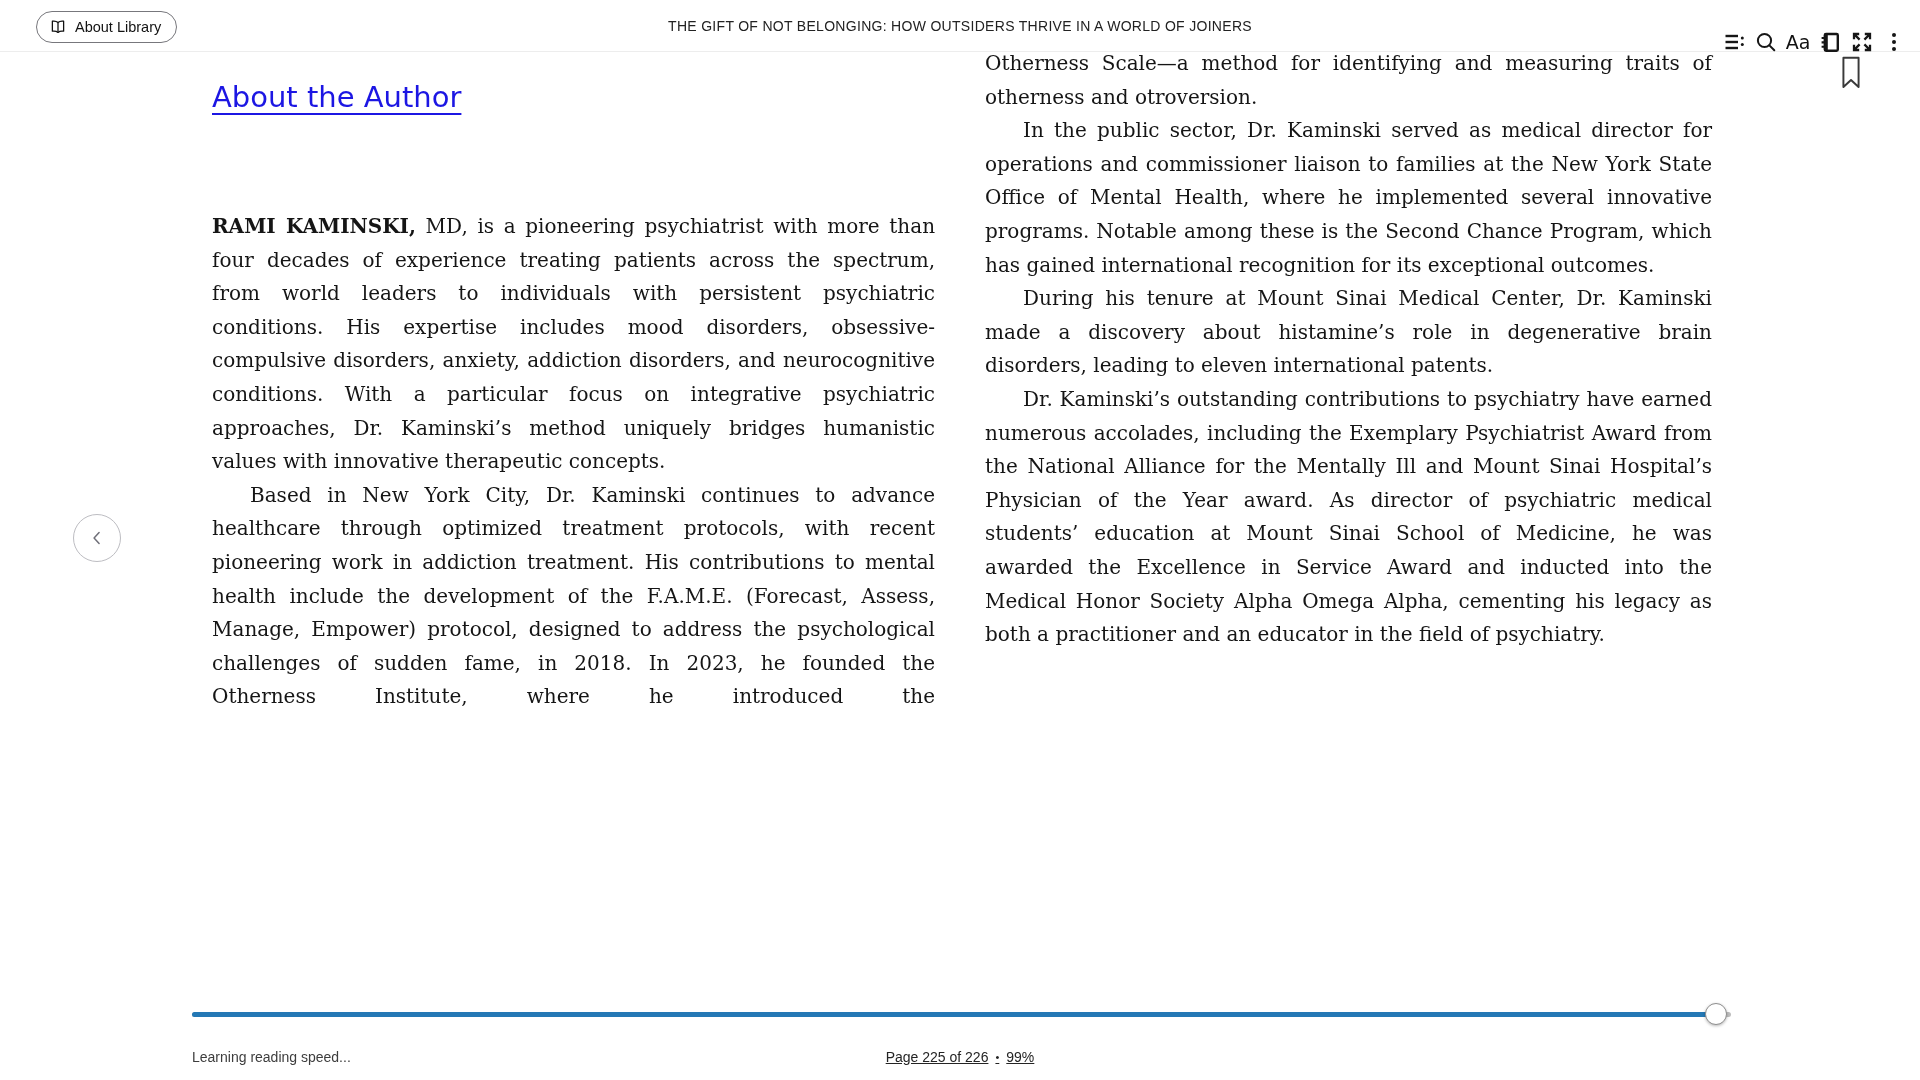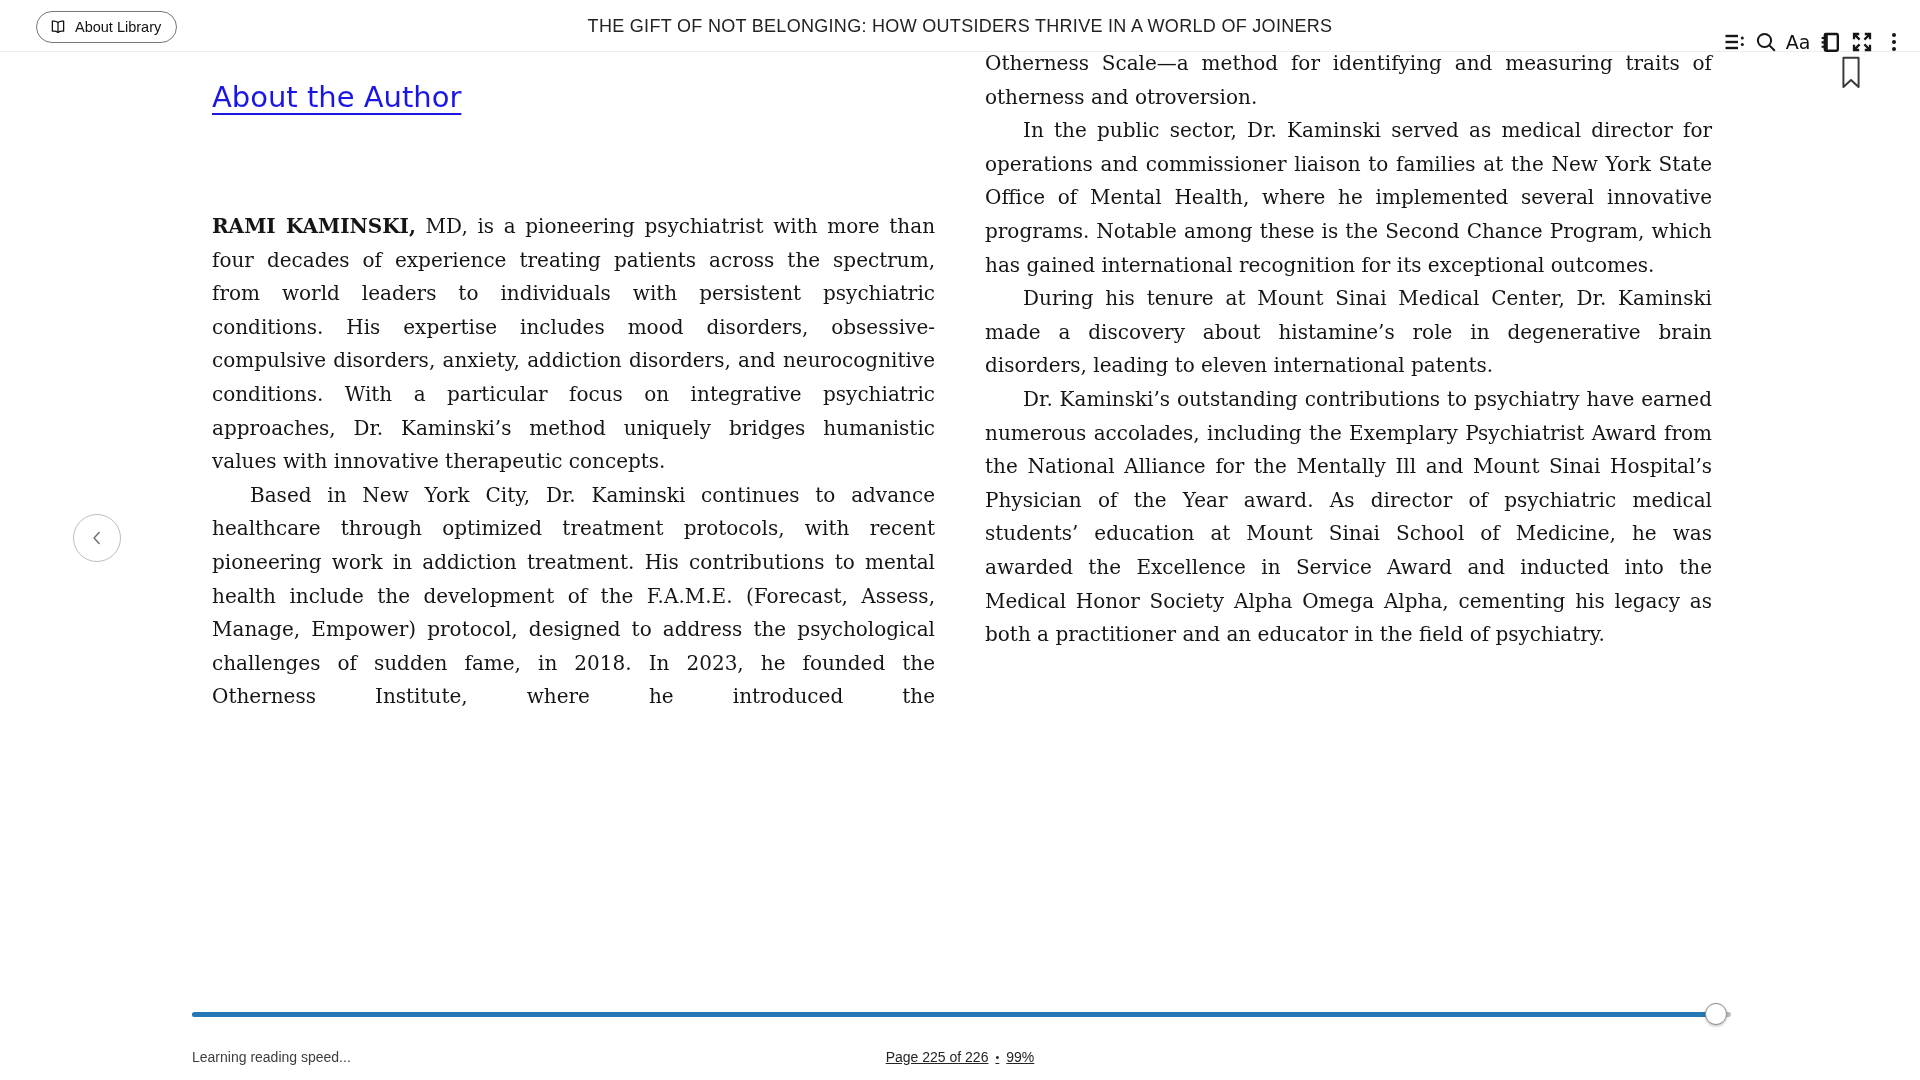--- a/index.html
+++ b/index.html
@@ -19,21 +19,21 @@
   .lib-btn {
     position:absolute; left:36px; top:11px; height:32px;
     display:flex; align-items:center; gap:8px; padding:0 15px 0 12px;
     background:#fff; border:1px solid #77777c; border-radius:17px;
     font-family:"Liberation Sans", sans-serif; font-size:14.5px; color:#121212;
     cursor:pointer;
   }
   .book-title {
     position:absolute; left:0; right:0; top:0; height:52px;
     display:flex; align-items:center; justify-content:center;
-    font-size:18px; letter-spacing:.3px; color:#222; white-space:nowrap;
+    font-size:14px; letter-spacing:.3px; color:#222; white-space:nowrap;
   }
   .toolbar-icons {
     position:absolute; right:10px; top:26px; height:32px;
     display:flex; align-items:flex-end; 
   }
   .icon-btn {
     width:32px; height:32px; border:none; background:transparent; cursor:pointer;
     display:flex; align-items:center; justify-content:center; color:#161616;
   }
   .icon-btn svg { display:block; }

